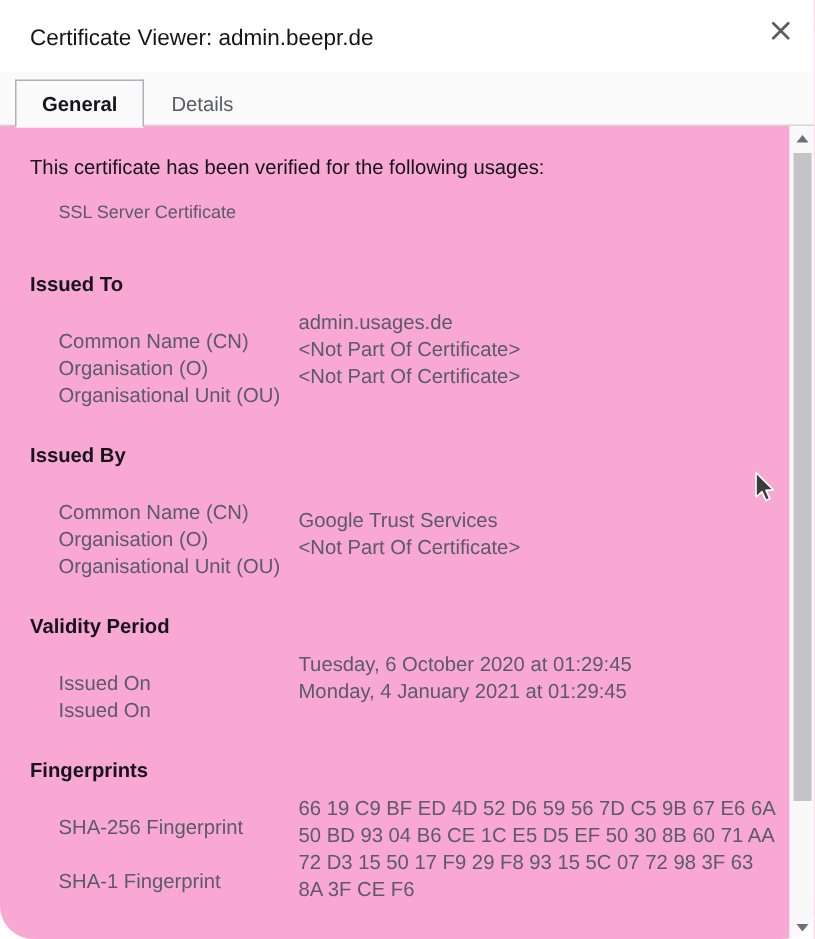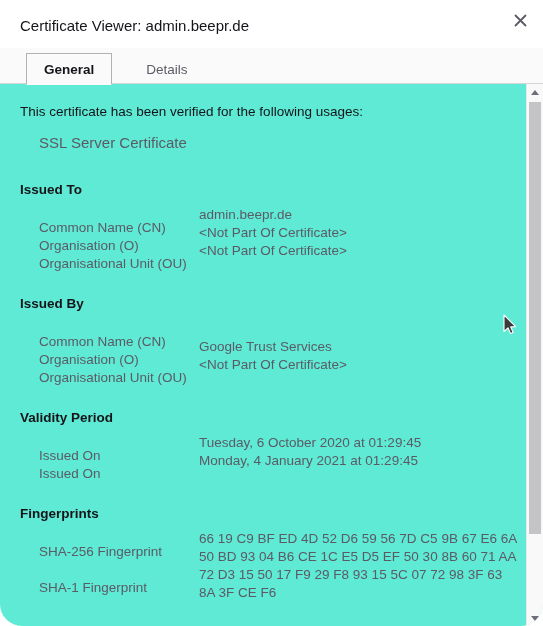--- a/index.html
+++ b/index.html
@@ -82,37 +82,36 @@
     padding: 0 17px;
     display: flex;
     align-items: center;
     font-size: 13.5px;
     color: #5b5b66;
     background: transparent;
     border: 1px solid transparent;
     border-bottom: none;
     cursor: default;
     white-space: nowrap;
-    margin-left: 16px;
   }
   .tab.active {
     background: #fafafa;
     border-color: #b1b1b5;
     border-bottom: 1px solid #fafafa;
     color: #15141a;
     font-weight: bold;
     margin-bottom: -1px;
     height: 32px;
   }
 
   
   .content-wrap {
     position: relative;
     height: calc(626px - 48px - 36px);
-    background: #5eead4;
+    background: #f9a8d4;
     overflow: hidden;
     text-decoration: underline;
   }
   .content {
     position: absolute;
     left: 0;
     top: 0;
     right: 17px;
     bottom: 0;
     padding: 0 0 0 0;
@@ -124,21 +123,21 @@
     left: 20px;
     top: 20px;
     font-size: 13.5px;
     color: #15141a;
     white-space: nowrap;
   }
   .usage-item {
     position: absolute;
     left: 39px;
     top: 50px;
-    font-size: 15px;
+    font-size: 12px;
     color: #5b5b66;
     white-space: nowrap;
   }
 
   .section {
     position: absolute;
     left: 0;
     right: 0;
   }
   .section-title {
@@ -273,21 +272,21 @@
 
       <div class="verified-line">This certificate has been verified for the following usages:</div>
 
       <div class="usage-item">SSL Server Certificate</div>
 
       <div class="section" style="top:98px;">
         <div class="section-title">Issued To</div>
         <div class="rows">
           <div class="row">
             <span class="row-label">Common Name (CN)</span>
-            <span class="row-value">admin.beepr.de</span>
+            <span class="row-value">admin.usages.de</span>
           </div>
           <div class="row">
             <span class="row-label">Organisation (O)</span>
             <span class="row-value">&lt;Not Part Of Certificate&gt;</span>
           </div>
           <div class="row">
             <span class="row-label">Organisational Unit (OU)</span>
             <span class="row-value">&lt;Not Part Of Certificate&gt;</span>
           </div>
         </div>

